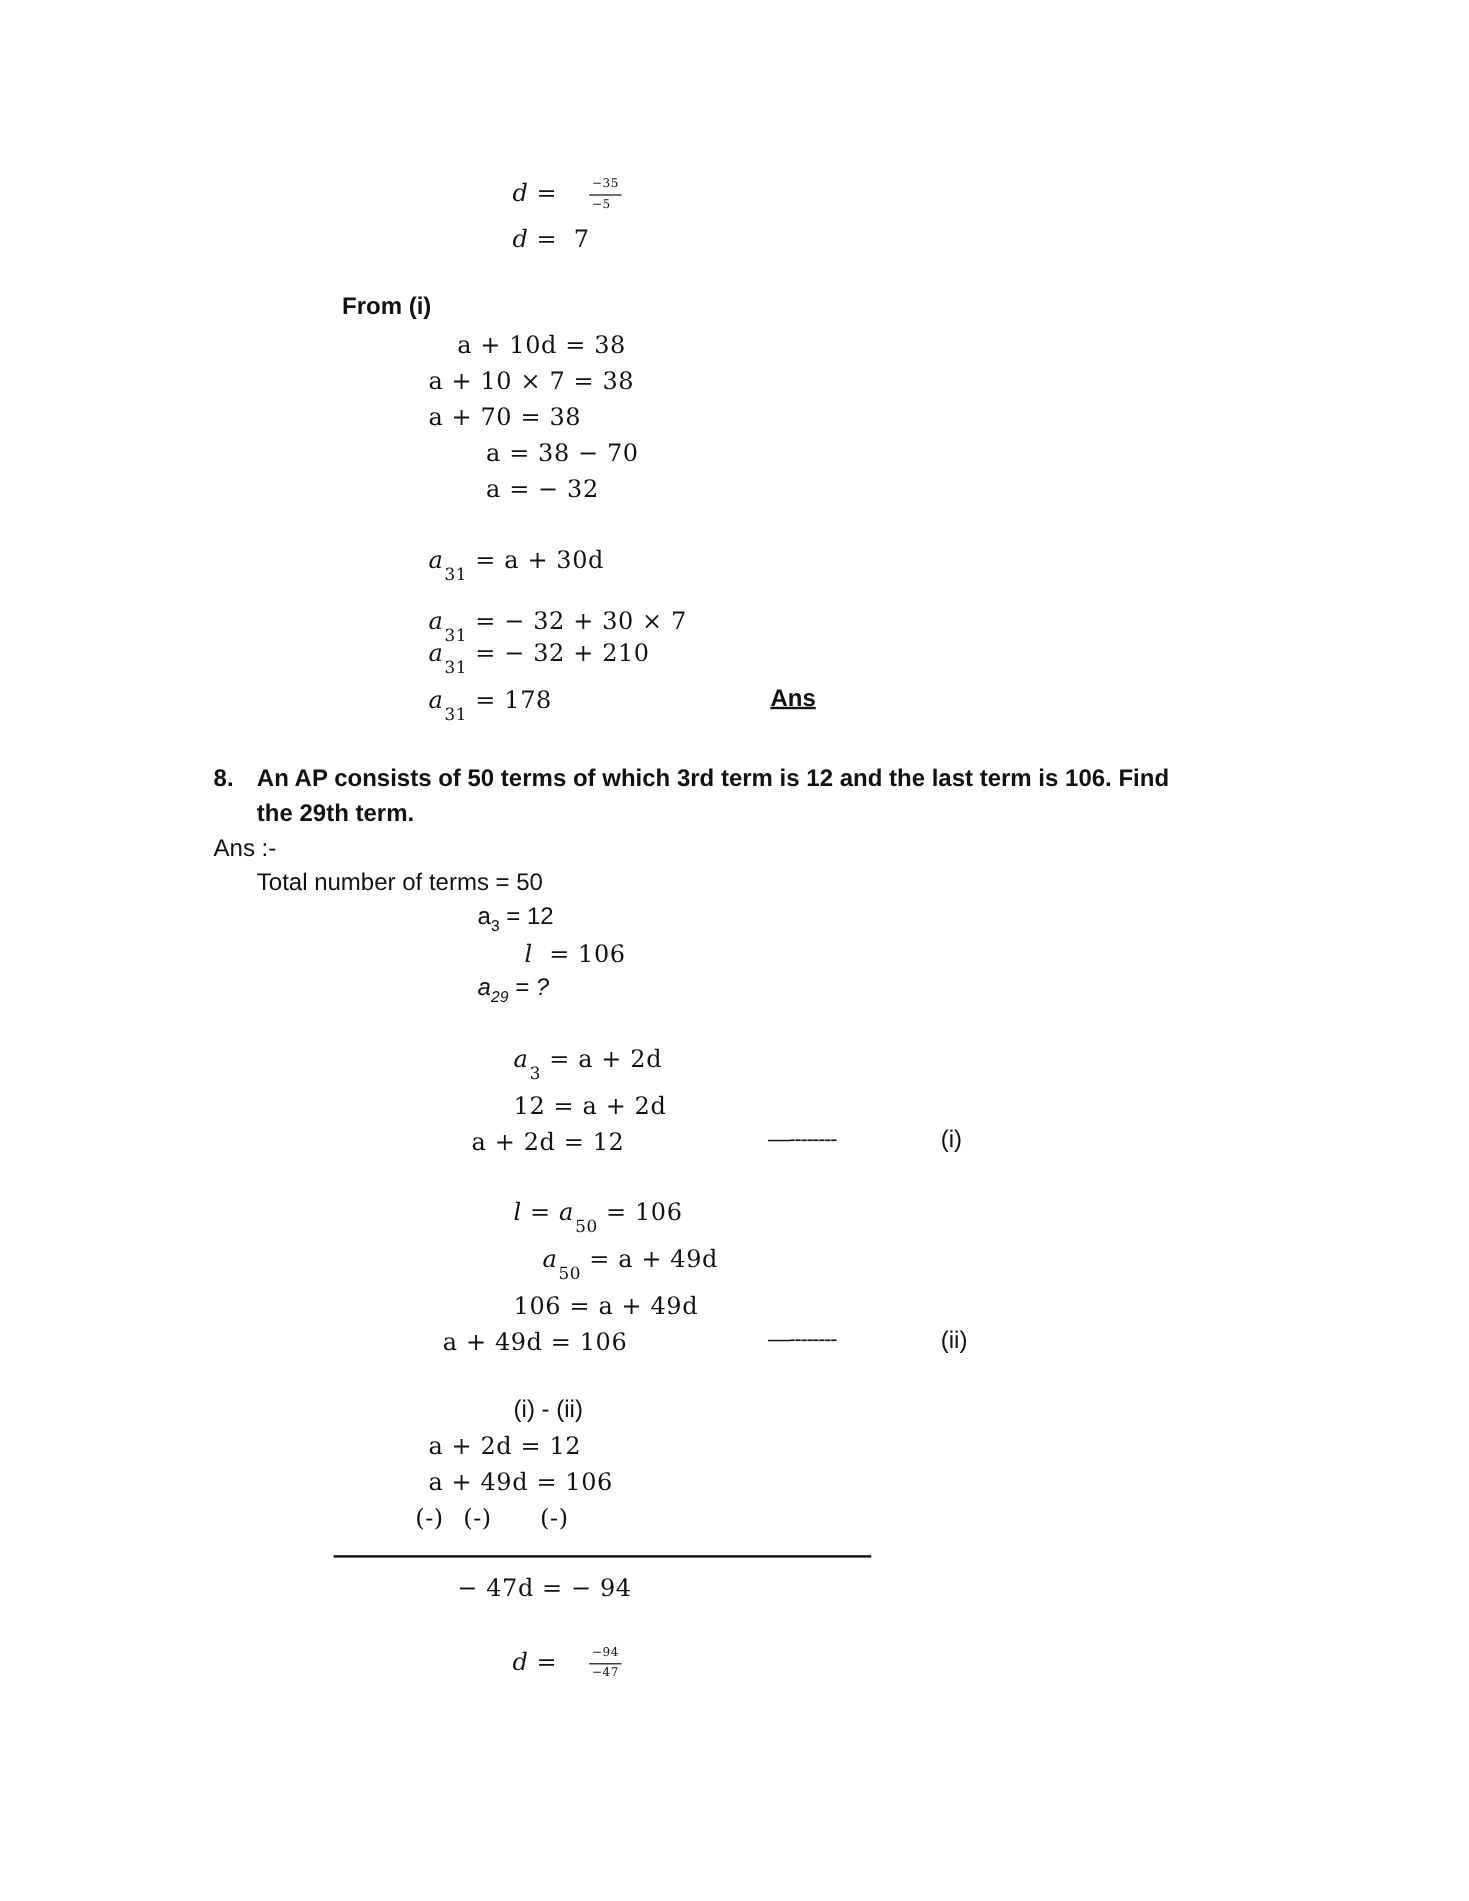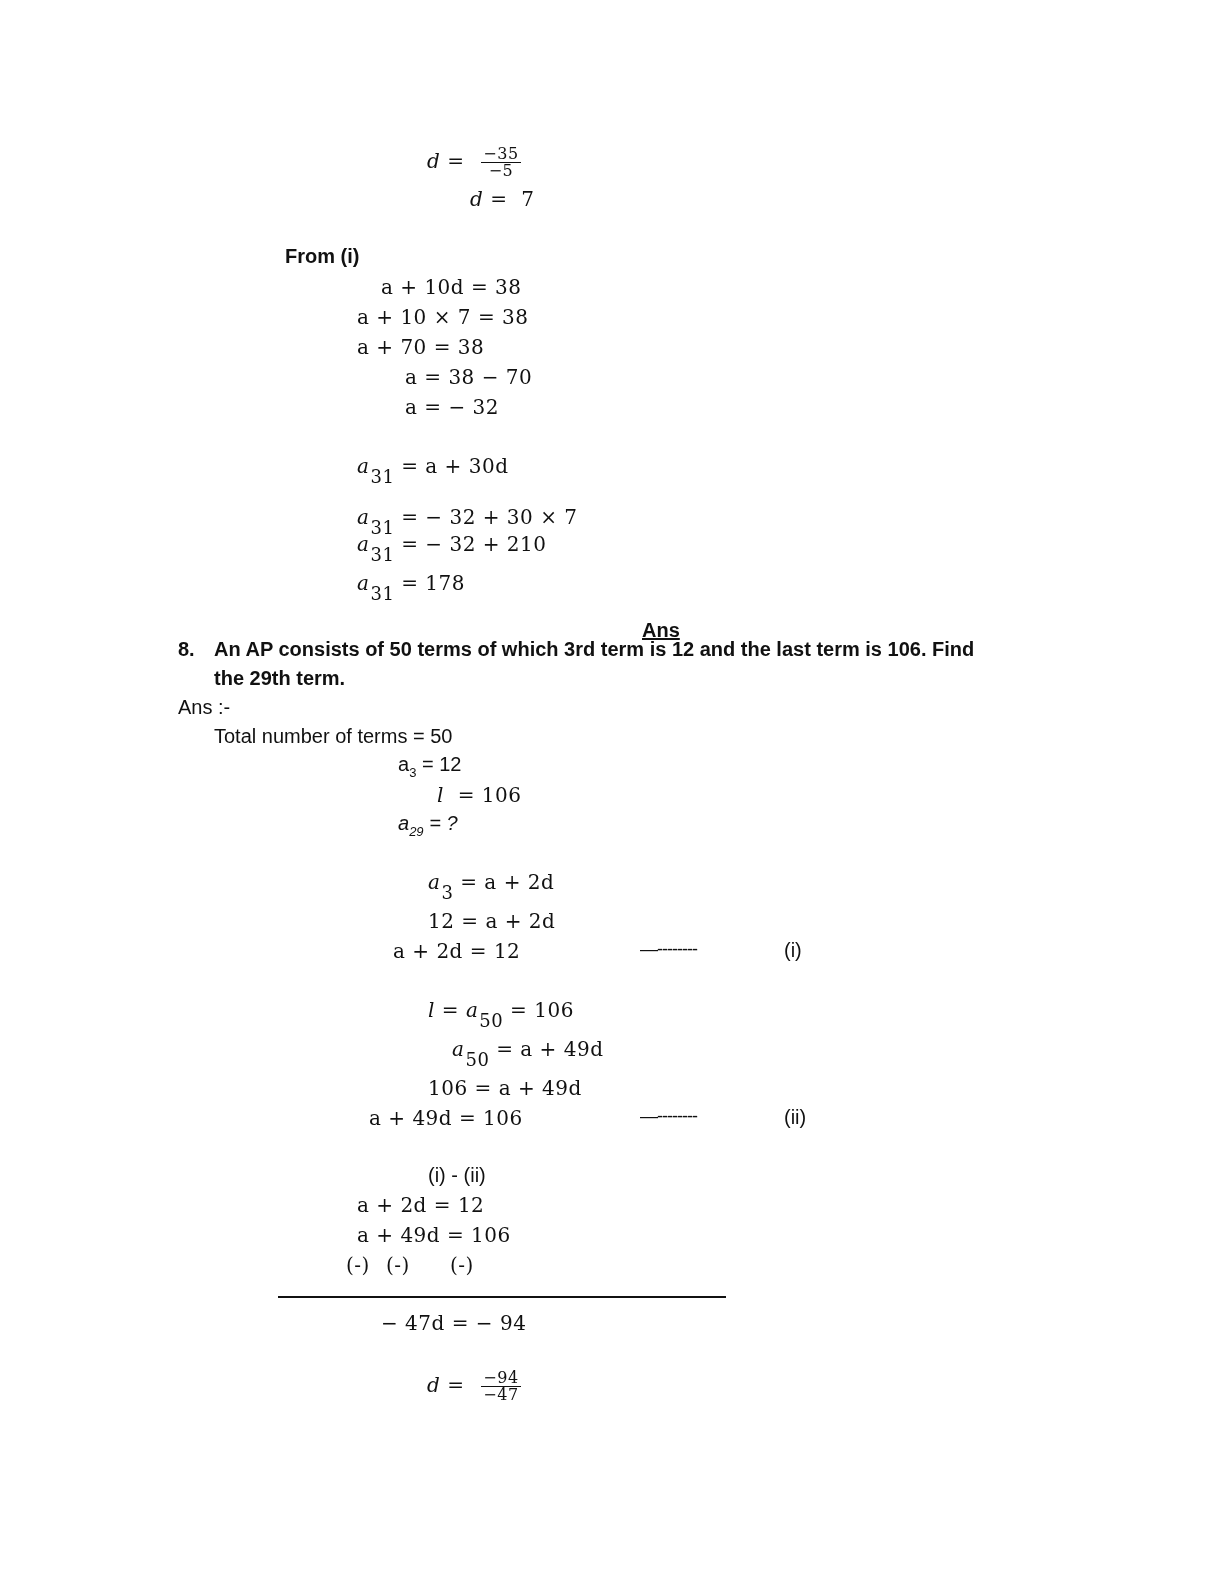--- a/index.html
+++ b/index.html
@@ -1,41 +1,41 @@
 <!DOCTYPE html>
 <html><head>
 <meta charset="utf-8">
 <style>
   html, body { margin:0; padding:0; background:#ffffff; }
   body { width:1224px; height:1584px; position:relative; overflow:hidden; color:#111; }
   .abs { position:absolute; white-space:nowrap; }
   .sans { font-family: "Liberation Sans", sans-serif; font-size:20px; }
   .math { font-family: "DejaVu Serif", "Liberation Serif", serif; font-size:20px; letter-spacing:0.5px; }
   .math i { font-style:italic; }
-  .sub { font-size:18px; position:relative; top:10px; margin-left:1px; }
+  .sub { font-size:14px; position:relative; top:10px; margin-left:1px; }
   .sub-sans { font-size:13px; position:relative; top:6px; }
-  .frac { display:inline-flex; flex-direction:column; align-items:center; vertical-align:middle; font-size:16px; line-height:16px; margin-left:10px; }
+  .frac { display:inline-flex; flex-direction:column; align-items:flex-start; vertical-align:middle; font-size:10px; line-height:16px; margin-left:20px; }
   .frac .num { border-bottom:1.5px solid #111; padding:0 2px; }
   .frac .den { padding:0 2px; }
   .bold { font-weight:bold; }
   .ans-mark { font-family:"Liberation Sans", sans-serif; font-size:20px; font-weight:bold; text-decoration:underline; }
   .rule { position:absolute; height:2px; background:#111; }
   .dash { font-family:"Liberation Sans", sans-serif; font-size:18px; letter-spacing:-1px; }
 </style>
 </head>
 <body>
 
 <div class="abs math" style="left:427px; top:146px;">
   <i>d</i> =
   <span class="frac">
     <span class="num">−35</span>
     <span class="den">−5</span>
   </span>
 </div>
-<div class="abs math" style="left:427px; top:187px;margin-left:43px;">
+<div class="abs math" style="left:427px; top:187px;">
   <i>d</i> = &nbsp;<span>7</span>
 </div>
 
 <div class="abs sans" style="left:285px; top:245px;font-weight:bold;">From (i)</div>
 <div class="abs math" style="left:381px; top:275px;">a + 10d = 38</div>
 <div class="abs math" style="left:357px; top:305px;">a + 10 × 7 = 38</div>
 <div class="abs math" style="left:357px; top:335px;">a + 70 = 38</div>
 <div class="abs math" style="left:405px; top:365px;">a = 38 − 70</div>
 <div class="abs math" style="left:405px; top:395px;">a =  − 32</div>
 
@@ -48,21 +48,21 @@
   <span>=  − 32 + 30 × 7</span>
 </div>
 <div class="abs math" style="left:357px; top:532px;">
   <i>a</i><span class="sub">31</span>
   <span>=  − 32 + 210</span>
 </div>
 <div class="abs math" style="left:357px; top:571px;">
   <i>a</i><span class="sub">31</span>
   <span>= 178</span>
 </div>
-<div class="abs ans-mark" style="left:642px; top:571px;margin-top:48px;">Ans</div>
+<div class="abs ans-mark" style="left:642px; top:571px;">Ans</div>
 
 <div class="abs sans bold" style="left:178px; top:638px;">8.</div>
 <div class="abs sans bold" style="left:214px; top:638px;">An AP consists of 50 terms of which 3rd term is 12 and the last term is 106. Find</div>
 <div class="abs sans bold" style="left:214px; top:667px;">the 29th term.</div>
 <div class="abs sans" style="left:178px; top:696px;">Ans :-</div>
 <div class="abs sans" style="left:214px; top:725px;">Total number of terms = 50</div>
 
 <div class="abs sans" style="left:398px; top:753px;">
   <span>a</span><span class="sub-sans">3</span>
   <span>= 12</span>

